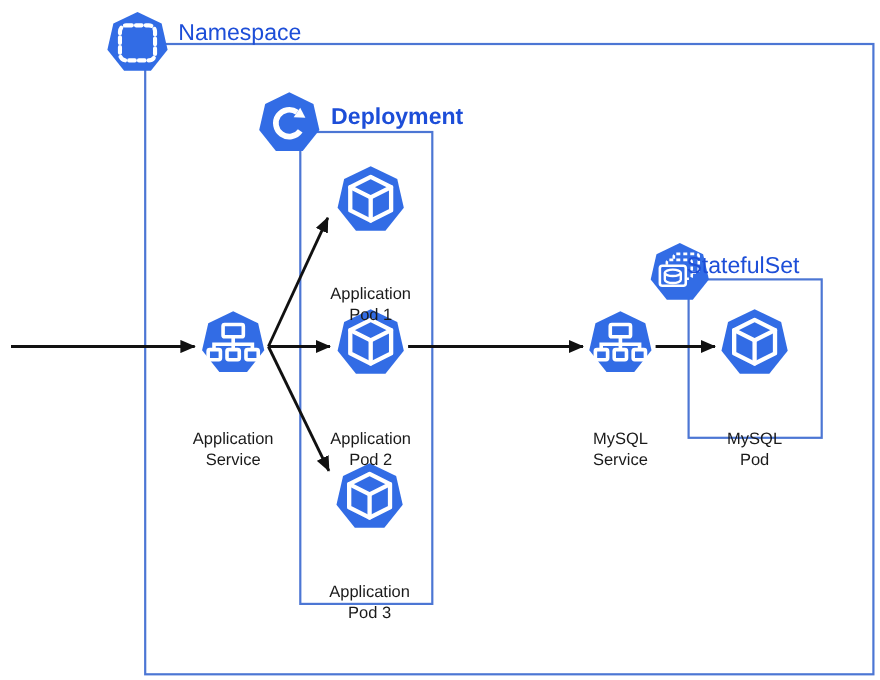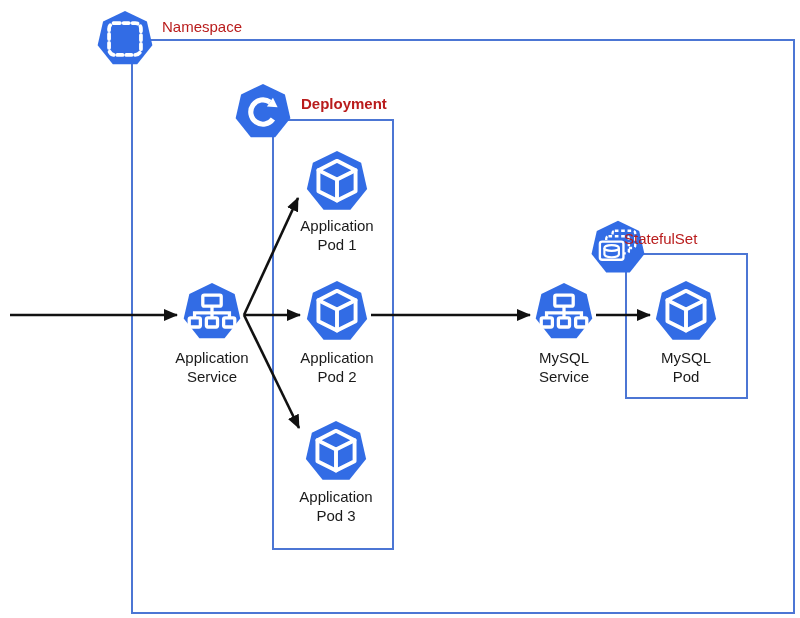--- a/index.html
+++ b/index.html
@@ -9,32 +9,33 @@
     font-family:"Liberation Sans", sans-serif;
   }
   .group-box {
     position:absolute;
     border:2px solid #4C76D4;
     background:transparent;
     box-sizing:border-box;
   }
   .group-label {
     position:absolute;
-    color:#b91c1c;
-    font-size:15px;
+    color:#1d4ed8;
+    font-size:21px;
     white-space:nowrap;
   }
   .node-label {
     position:absolute;
     width:130px;
     color:#1A1A1A;
     font-size:15px;
     line-height:19px;
     text-align:center;
     white-space:pre-line;
+    margin-top:42px;
   }
   svg.icon { position:absolute; display:block; }
   #arrows { position:absolute; left:0; top:0; pointer-events:none; }
 </style>
 </head>
 <body>
 
 <div id="canvas">
 
   <svg width="0" height="0" style="position:absolute" aria-hidden="true">

